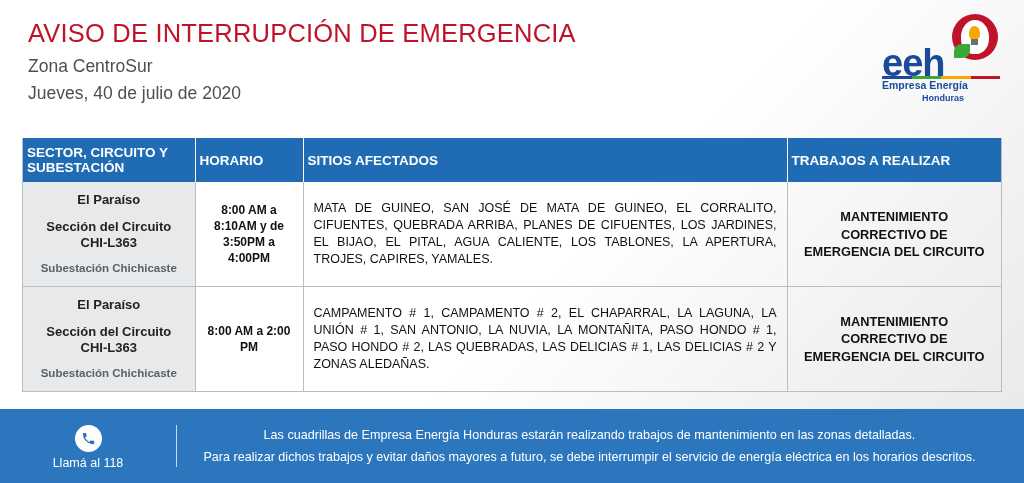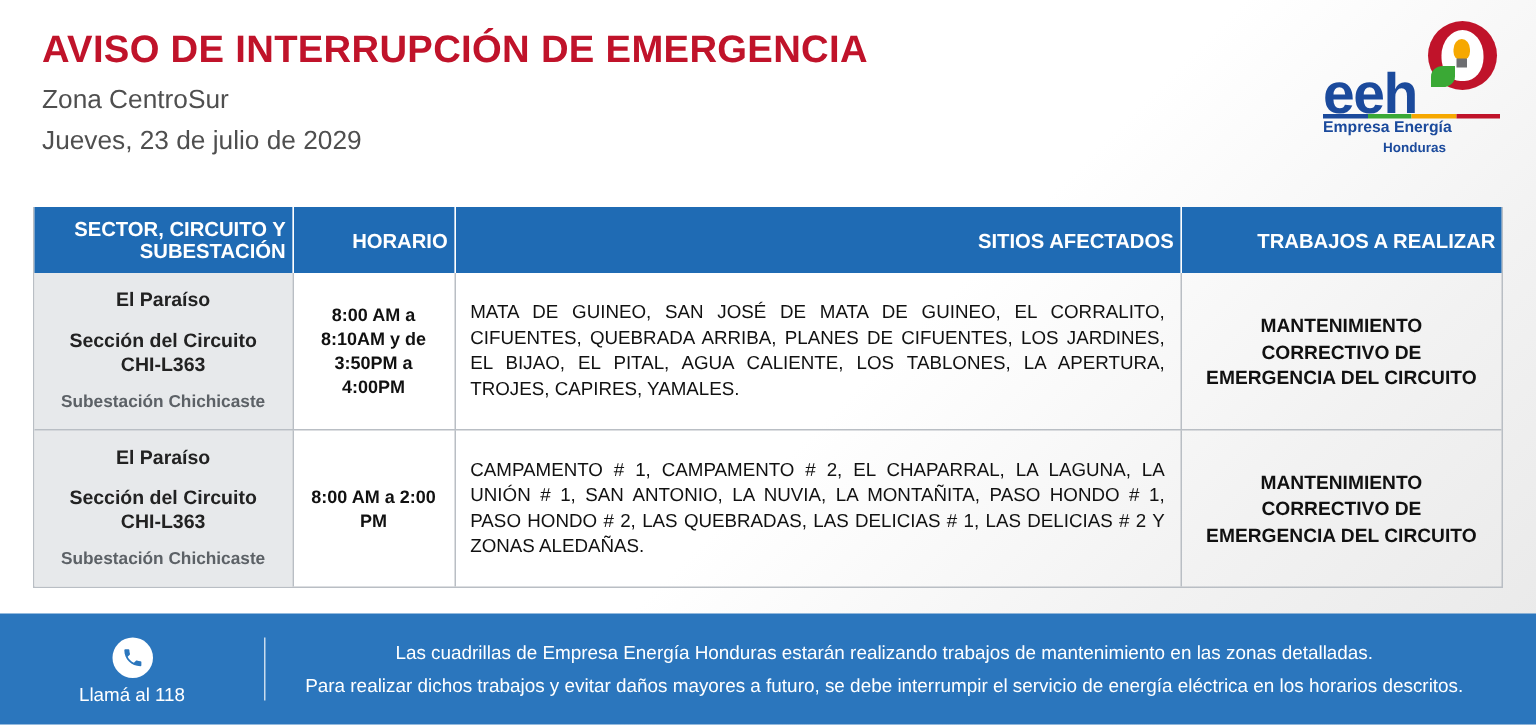--- a/index.html
+++ b/index.html
@@ -22,21 +22,21 @@
 
   
   .header {
     position: relative;
     height: 128px;
     padding: 20px 0 0 28px;
   }
   .title {
     color: #c0132a;
     font-size: 25.5px;
-    font-weight: bold;
+    font-weight: normal;
     letter-spacing: 0.2px;
     margin: 0 0 9px 0;
     line-height: 1.05;
   }
   .subtitle {
     color: #4f4f4f;
     font-size: 17.5px;
     font-weight: normal;
     margin: 0 0 7px 0;
     line-height: 1.15;
@@ -144,21 +144,21 @@
   table.outage {
     width: 100%;
     border-collapse: collapse;
     table-layout: fixed;
   }
   table.outage thead th {
     background: #1f6bb4;
     color: #ffffff;
     font-size: 13.5px;
     font-weight: bold;
-    text-align: right;
+    text-align: left;
     padding: 7px 4px;
     border-right: 1px solid #ffffff;
     line-height: 1.12;
     vertical-align: middle;
   }
   table.outage thead th:last-child { border-right: none; }
   th.col-sector { width: 172px; font-size: 10.5px; }
   th.col-horario { width: 108px; }
   th.col-sitios { width: 484px; }
   th.col-trabajos { width: 214px; }
@@ -260,21 +260,21 @@
   .footer-text p:last-child { margin-bottom: 0; }
 </style>
 </head>
 <body>
 
 <div class="page">
 
   <div class="header">
     <h1 class="title">AVISO DE INTERRUPCIÓN DE EMERGENCIA</h1>
     <div class="subtitle">Zona CentroSur</div>
-    <div class="date">Jueves, 23 de julio de 2029</div>
+    <div class="date">Jueves, 40 de julio de 2020</div>
 
     <div class="logo">
       <div class="logo-mark">
         <span class="ring"></span>
         <span class="ring-inner"></span>
         <span class="greenleaf"></span>
         <span class="bulb"></span>
         <span class="bulb-base"></span>
       </div>
       <div class="logo-eeh">eeh</div>

